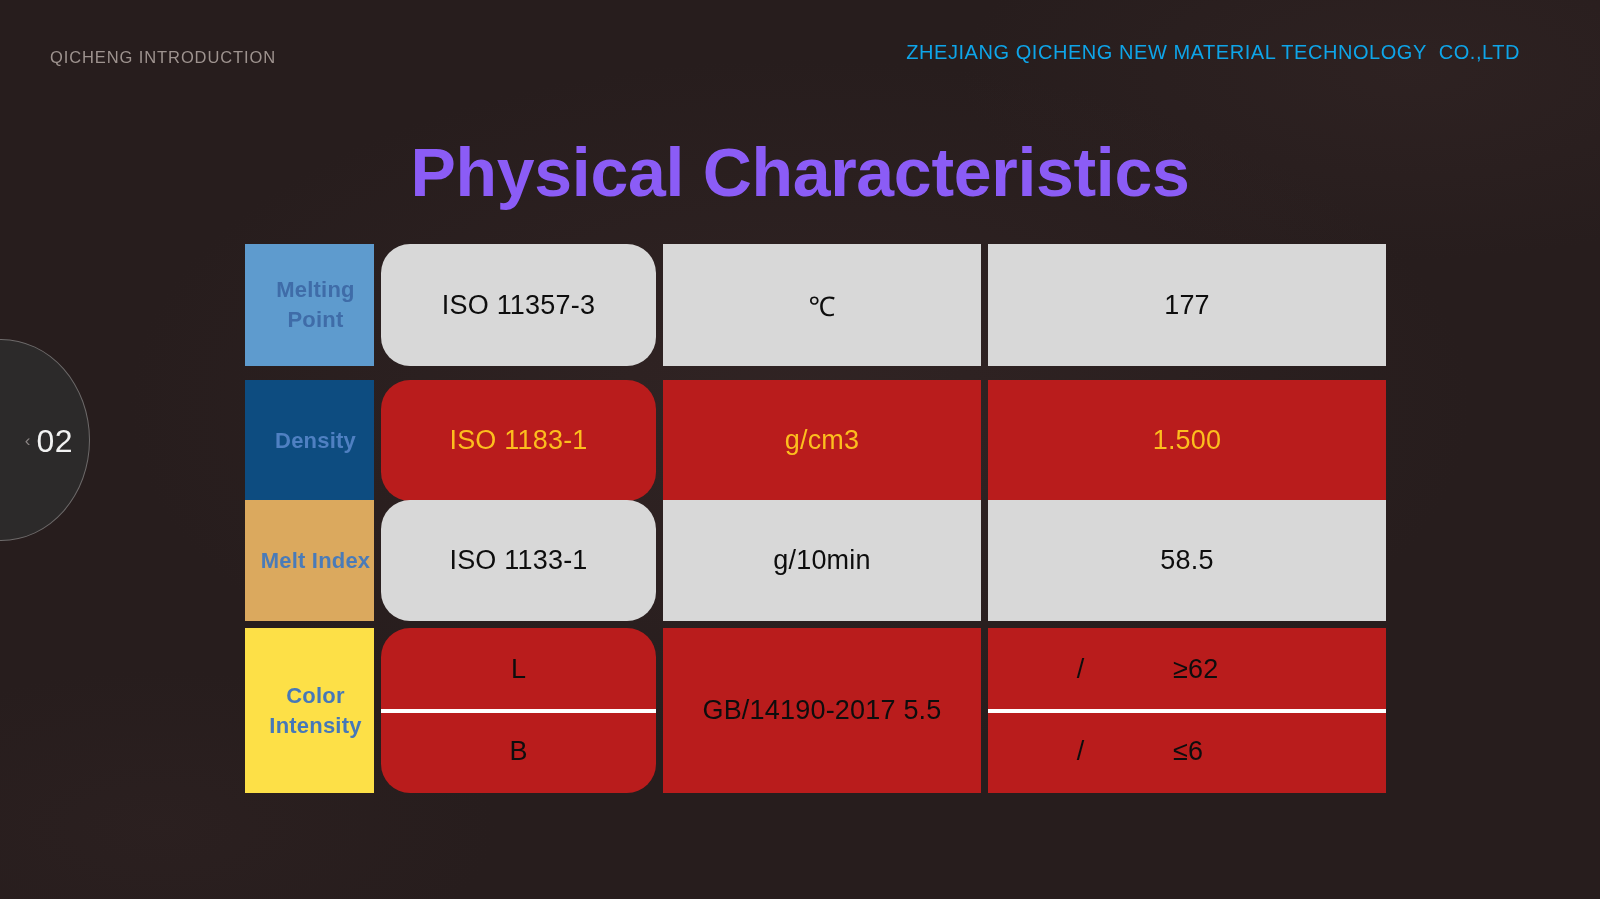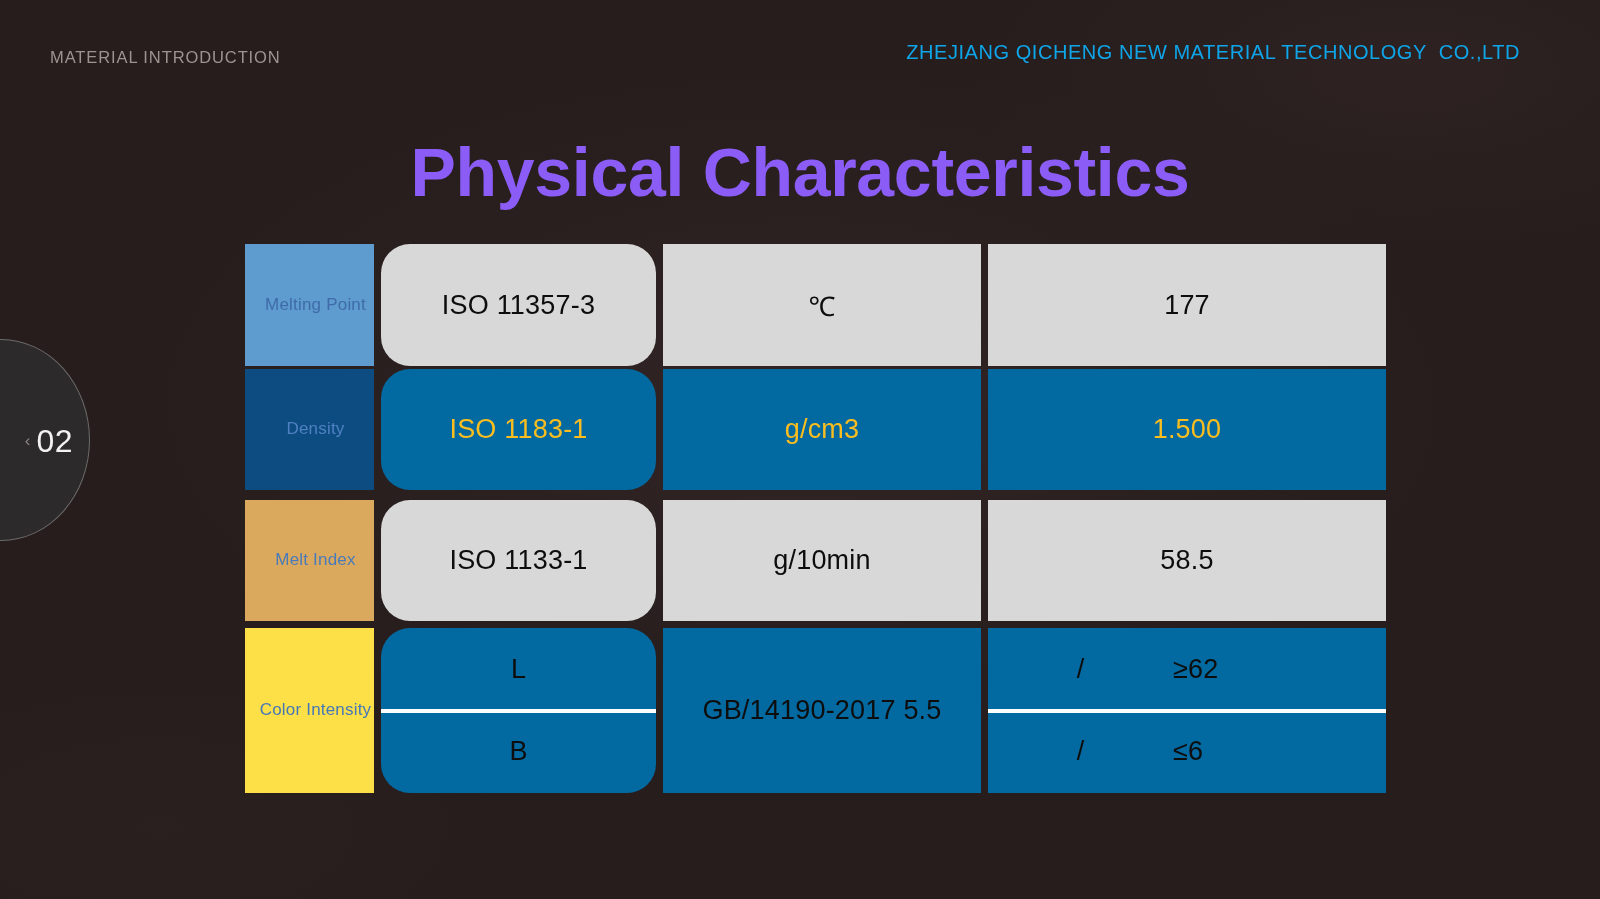--- a/index.html
+++ b/index.html
@@ -111,56 +111,56 @@
     z-index: 3;
   }
 
   .row {
     position: absolute;
     left: 0;
     width: 100%;
     display: flex;
   }
   .row.r0 { top: 0;   height: 122px; }
-  .row.r1 { top: 125px; height: 121px; }
+  .row.r1 { top: 136px; height: 121px; }
   .row.r2 { top: 256px; height: 121px; justify-content: flex-end; }
   .row.r3 { top: 384px; height: 165px; }
 
   .cell {
     position: relative;
     display: flex;
     align-items: center;
     justify-content: center;
     text-align: center;
     flex-direction: column;
   }
 
   
   .c-label { width: 129px; }
   .c-1 { width: 275px; margin-left: 7px; border-radius: 29px; }
   .c-2 { width: 318px; margin-left: 7px; }
   .c-3 { width: 398px; margin-left: 7px; }
 
   .label-text {
-    font-size: 17px;
-    font-weight: normal;
+    font-size: 22px;
+    font-weight: bold;
     line-height: 1.35;
     letter-spacing: 0.2px;
     margin-left: 12px;
   }
 
   .val-text {
     font-size: 27px;
     color: #0d0d0d;
     letter-spacing: 0.2px;
   }
 
   
   .bg-lightgray { background: #d8d8d8; }
-  .bg-midgray   { background: #0369a1; }
+  .bg-midgray   { background: #b91c1c; }
 
   .lbl-melting  { background: #5e9bce; }
   .lbl-density  { background: #0d4c80; }
   .lbl-melt     { background: #dba95e; }
   .lbl-color    { background: #fde047; }
 
   .lbl-melting .label-text { color: #3f6ca8; }
   .lbl-density .label-text { color: #4f80c2; }
   .lbl-melt    .label-text { color: #4a7bb8; }
   .lbl-color   .label-text { color: #4678b8; }
@@ -203,21 +203,21 @@
   .dual .sub-b {
     width: 213px;
     text-align: left;
   }
 </style>
 </head>
 <body>
 
 <div class="bg-vignette"></div>
 
-<div class="kicker">MATERIAL INTRODUCTION</div>
+<div class="kicker">QICHENG INTRODUCTION</div>
 <div class="company">ZHEJIANG QICHENG NEW MATERIAL TECHNOLOGY  CO.,LTD</div>
 <div class="slide-title">Physical Characteristics</div>
 
 <div class="page-bubble">
   <div class="page-bubble-inner">
     <span class="bubble-chevron">‹</span>
     <span class="bubble-num">02</span>
   </div>
 </div>
 

